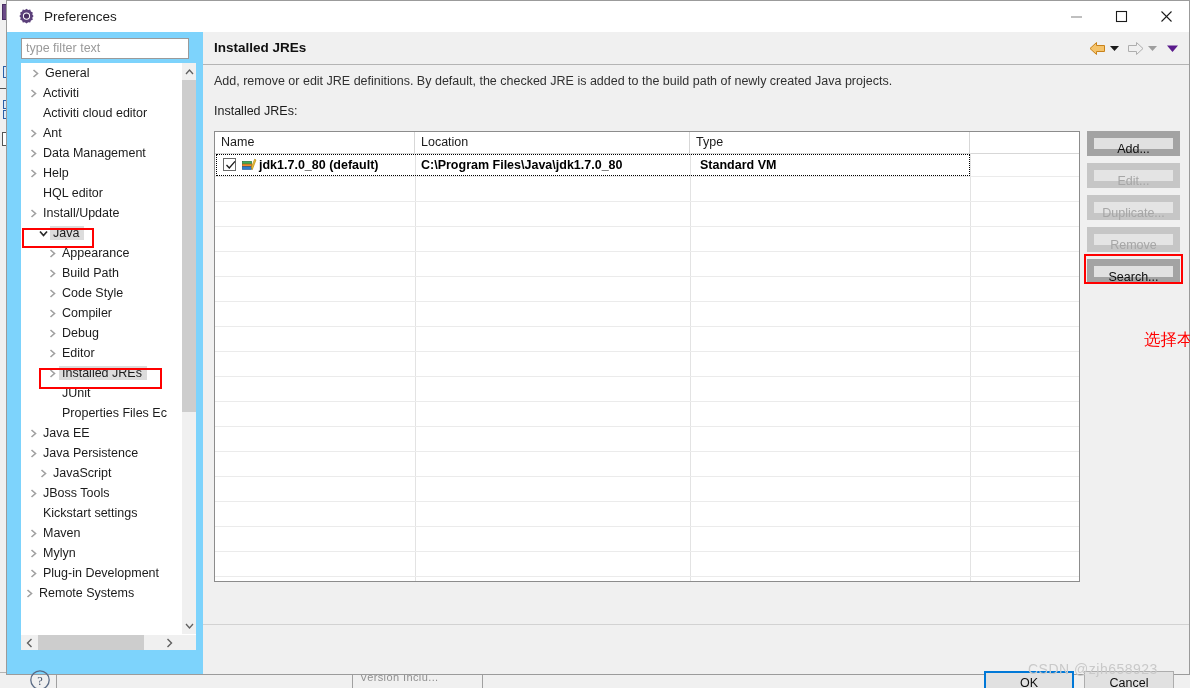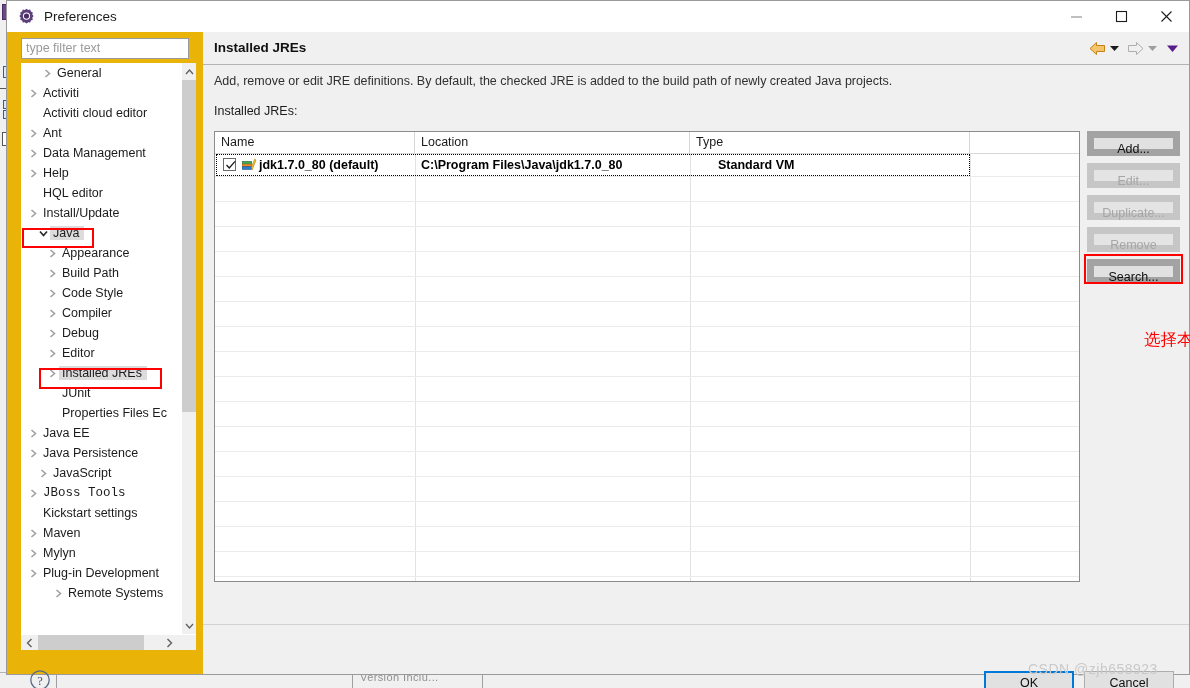--- a/index.html
+++ b/index.html
@@ -60,21 +60,21 @@
   }
   .win-btns { margin-left:auto; display:flex; height:31px; }
   .win-btn {
     width:45px; height:31px; display:flex; align-items:center; justify-content:center;
   }
   .win-btn svg { display:block; }
 
   
   .content {
     position:absolute; left:0; top:31px; right:0; bottom:0;
-    background:#eab308;
+    background:#7dd3fc;
   }
 
   
   .filter-box {
     position:absolute; left:14px; top:6px; width:168px; height:21px;
     background:#ffffff; border:1px solid #9a9a9a; box-sizing:border-box;
     font-size:12.5px; color:#9a9a9a; padding:2px 0 0 4px;
     font-family:"Liberation Sans", sans-serif;
   }
   .tree-wrap {
@@ -289,21 +289,21 @@
         </div>
       </div>
     </div>
 
     <div class="content">
 
       <div class="filter-box">type filter text</div>
 
       <div class="tree-wrap">
         <div class="tree-list" id="tree-list">
-            <div class="tree-item" style="padding-left: 20px;">
+            <div class="tree-item" style="padding-left: 8px;">
               <span class="tw">
                 <svg width="9" height="9" viewBox="0 0 9 9">
                   <polyline points="2.5,1 6.5,4.5 2.5,8" fill="none" stroke="#a0a0a0" stroke-width="1.6"></polyline>
                 </svg>
               </span>
               <span class="tree-label">General</span>
             </div>
             <div class="tree-item" style="padding-left: 6px;">
               <span class="tw">
                 <svg width="9" height="9" viewBox="0 0 9 9">
@@ -441,21 +441,21 @@
               <span class="tree-label">Java Persistence</span>
             </div>
             <div class="tree-item" style="padding-left: 16px; align-items: center;">
               <span class="tw">
                 <svg width="9" height="9" viewBox="0 0 9 9">
                   <polyline points="2.5,1 6.5,4.5 2.5,8" fill="none" stroke="#a0a0a0" stroke-width="1.6"></polyline>
                 </svg>
               </span>
               <span class="tree-label">JavaScript</span>
             </div>
-            <div class="tree-item" style="padding-left: 6px; font-family: Liberation Mono, monospace;">
+            <div class="tree-item" style="padding-left: 6px;">
               <span class="tw">
                 <svg width="9" height="9" viewBox="0 0 9 9">
                   <polyline points="2.5,1 6.5,4.5 2.5,8" fill="none" stroke="#a0a0a0" stroke-width="1.6"></polyline>
                 </svg>
               </span>
               <span class="tree-label">JBoss Tools</span>
             </div>
             <div class="tree-item" style="padding-left: 6px;">
               <span class="tw"></span>
               <span class="tree-label">Kickstart settings</span>
@@ -477,21 +477,21 @@
               <span class="tree-label">Mylyn</span>
             </div>
             <div class="tree-item" style="padding-left: 6px;">
               <span class="tw">
                 <svg width="9" height="9" viewBox="0 0 9 9">
                   <polyline points="2.5,1 6.5,4.5 2.5,8" fill="none" stroke="#a0a0a0" stroke-width="1.6"></polyline>
                 </svg>
               </span>
               <span class="tree-label">Plug-in Development</span>
             </div>
-            <div class="tree-item" style="padding-left: 2px; margin-left: 29px;">
+            <div class="tree-item" style="padding-left: 2px;">
               <span class="tw">
                 <svg width="9" height="9" viewBox="0 0 9 9">
                   <polyline points="2.5,1 6.5,4.5 2.5,8" fill="none" stroke="#a0a0a0" stroke-width="1.6"></polyline>
                 </svg>
               </span>
               <span class="tree-label">Remote Systems</span>
             </div>
           </div>
         <div class="tree-scroll-v">
           <div class="tsv-arrow" style="top:0;">
@@ -602,21 +602,21 @@
             <div class="jre-icon">
               <svg width="15" height="14" viewBox="0 0 15 14">
                 <rect x="0.5" y="3.5" width="9" height="2.6" fill="#3fae5a" stroke="#23713a" stroke-width="0.7"></rect>
                 <rect x="0.5" y="6.1" width="9" height="2.6" fill="#ef8c2a" stroke="#b35f12" stroke-width="0.7"></rect>
                 <rect x="0.5" y="8.7" width="9" height="2.6" fill="#2f7fd0" stroke="#1b548f" stroke-width="0.7"></rect>
                 <path d="M10.2 11.8 L9.4 9.2 L12.6 1.2 L14.0 1.9 L10.9 10.0 Z" fill="#f3c13a" stroke="#a88200" stroke-width="0.6"></path>
               </svg>
             </div>
             <div class="cell" style="left:44px;">jdk1.7.0_80 (default)</div>
             <div class="cell" style="left:206px;">C:\Program Files\Java\jdk1.7.0_80</div>
-            <div class="cell" style="left:503px;">Standard VM</div>
+            <div class="cell" style="left:485px;">Standard VM</div>
           </div>
         </div>
 
         <div class="side-btns" id="side-btns">
             <div class="btn">Add...</div>
             <div class="btn disabled">Edit...</div>
             <div class="btn disabled">Duplicate...</div>
             <div class="btn disabled">Remove</div>
             <div class="btn">Search...</div>
           </div>

